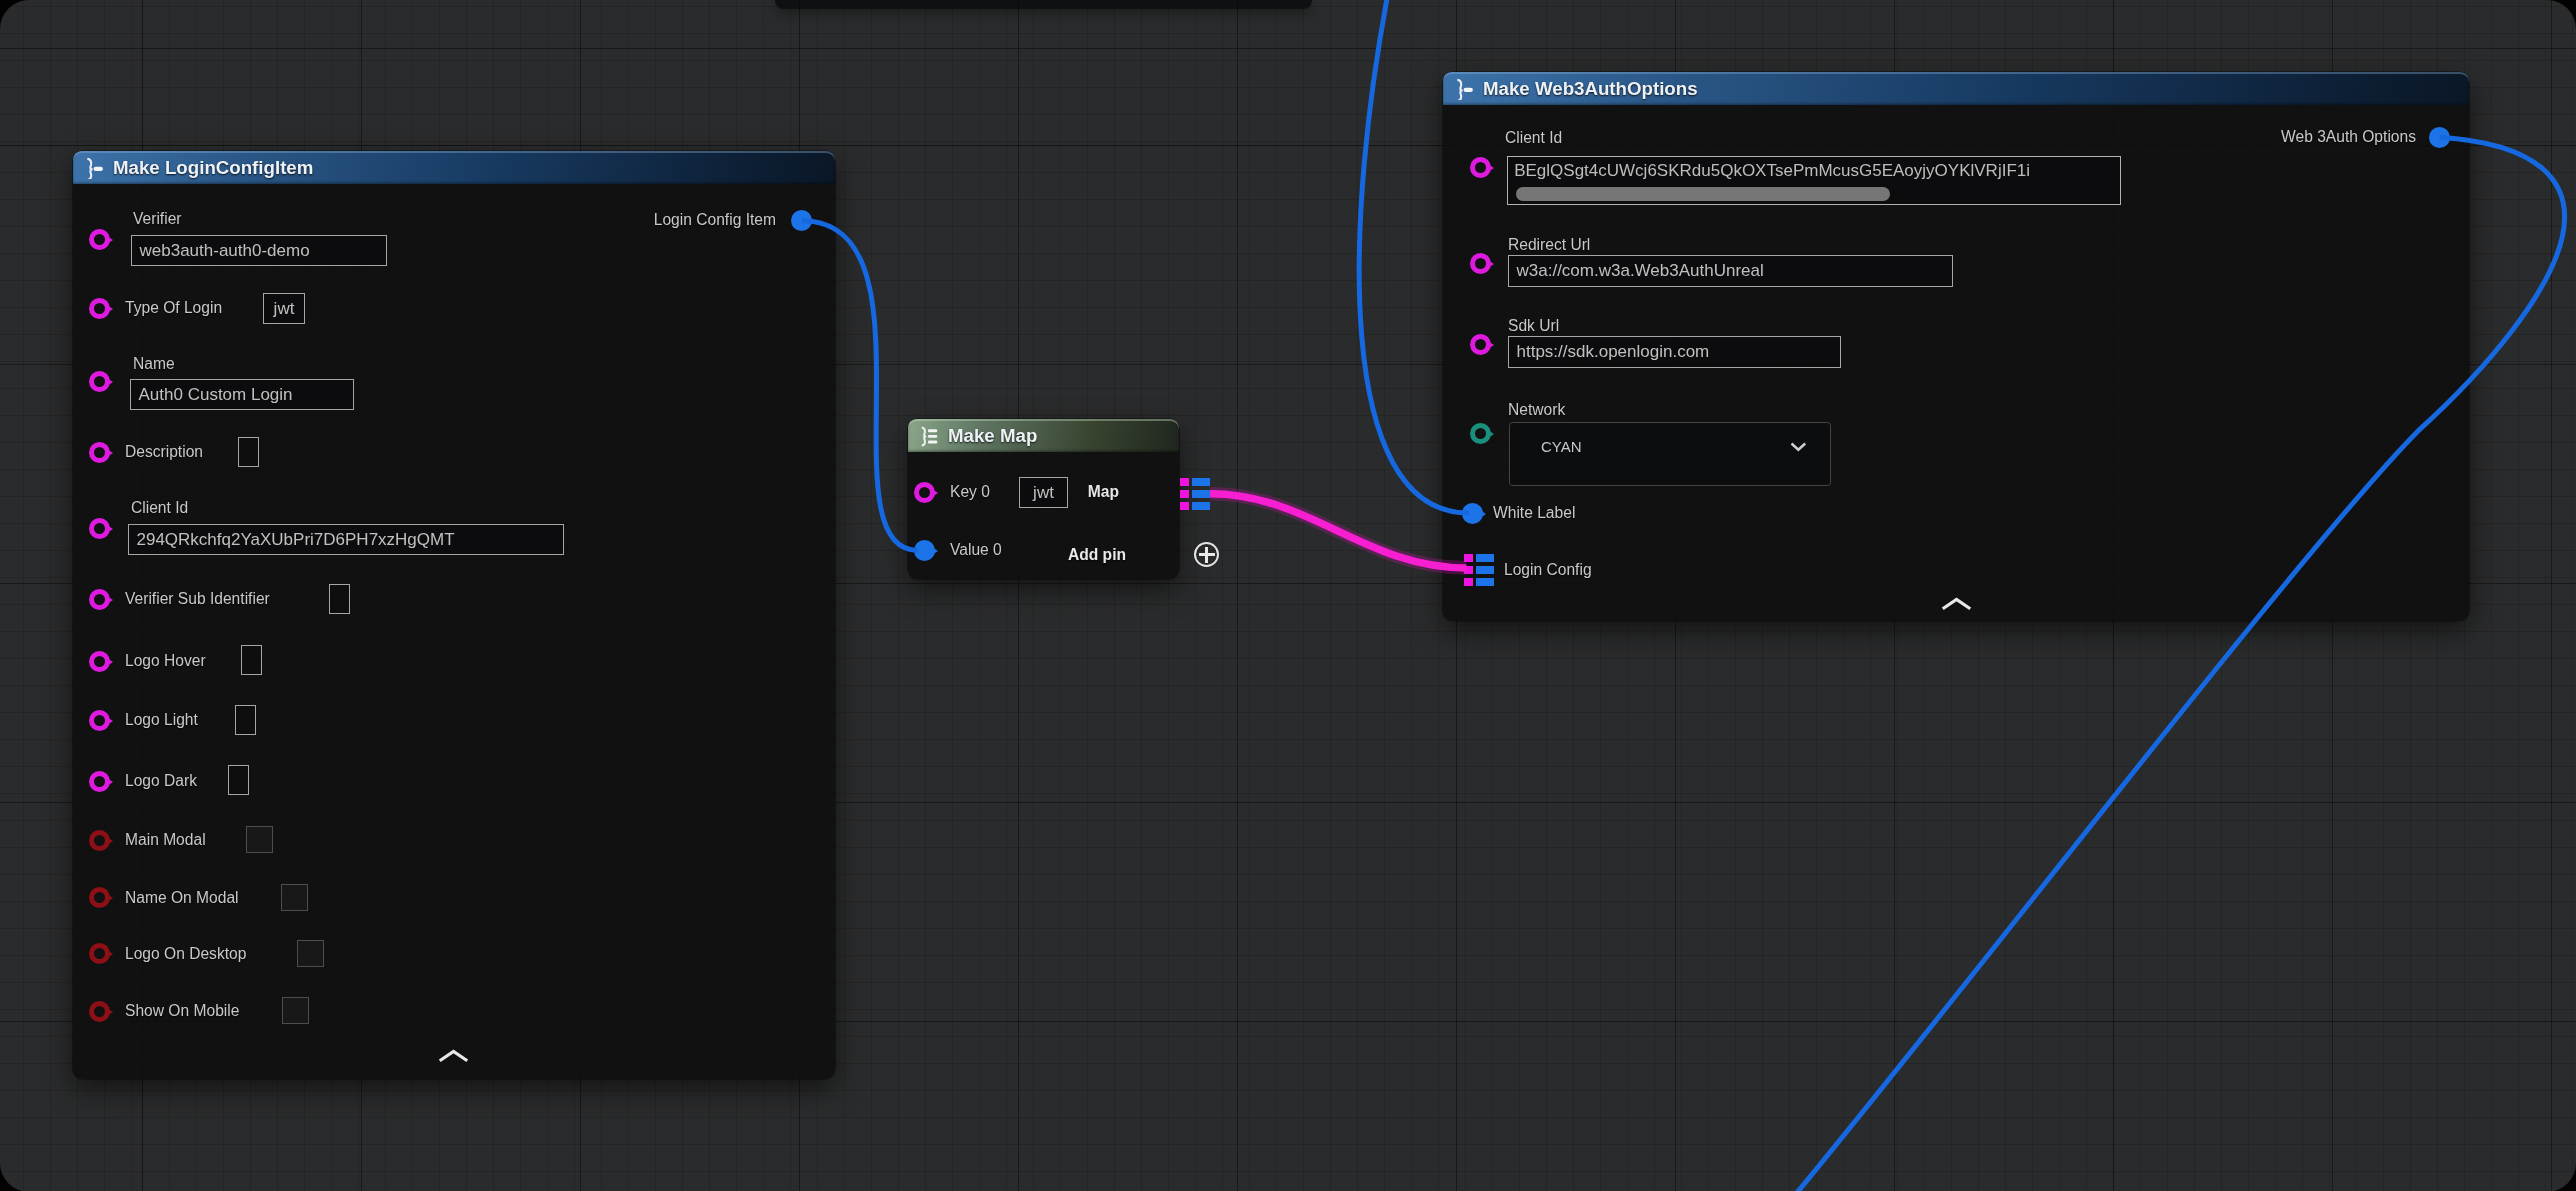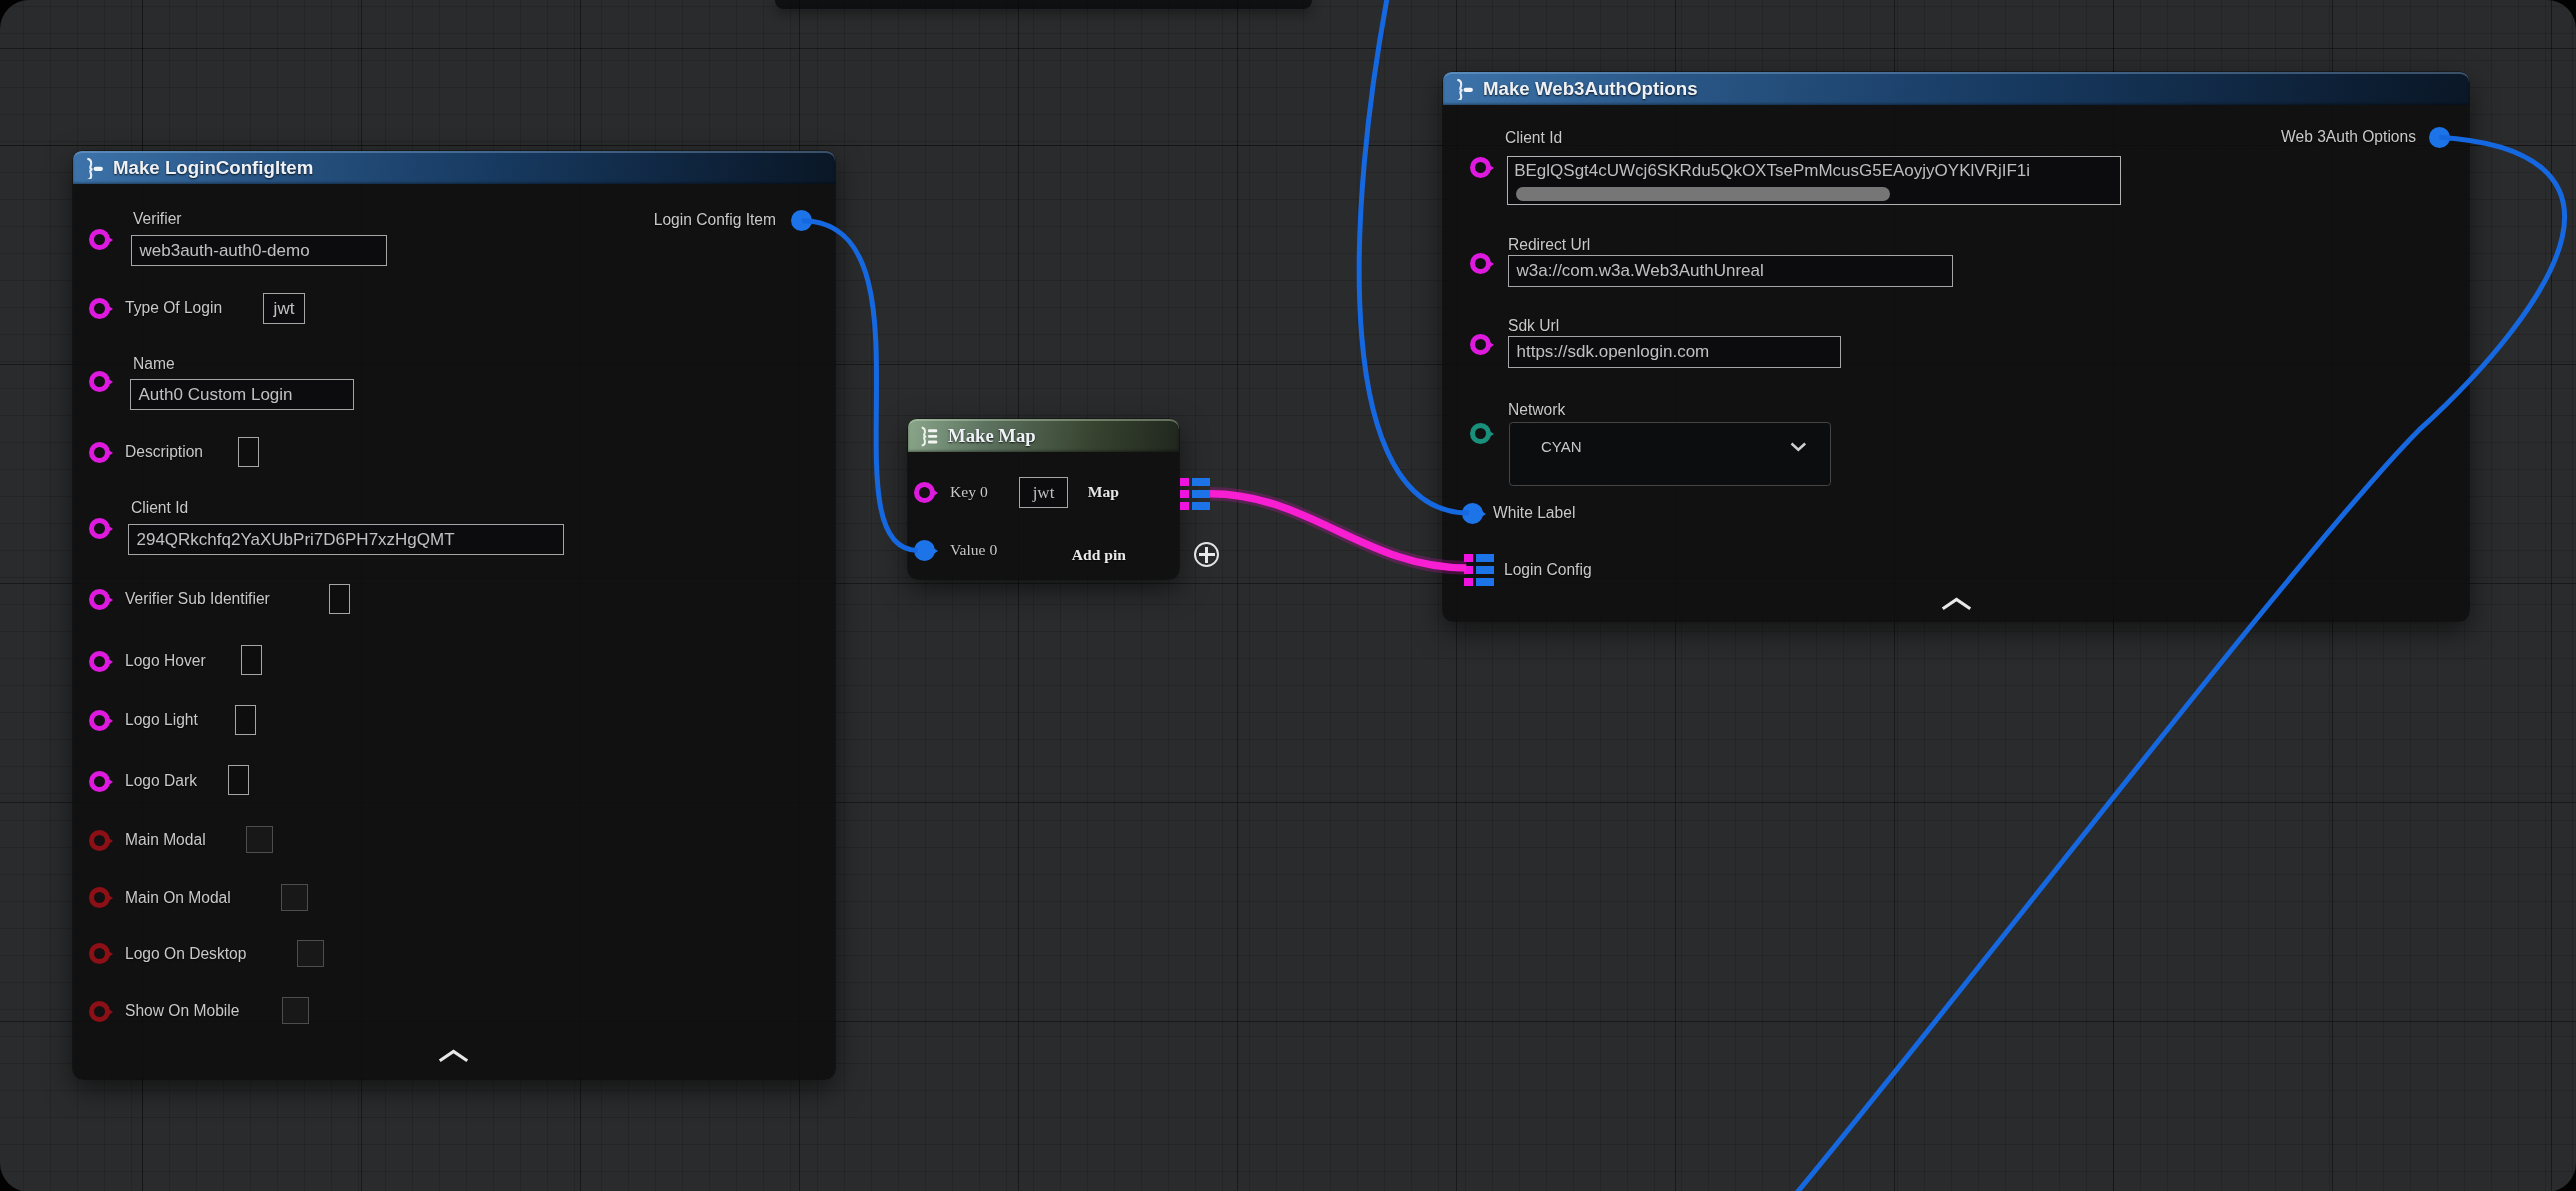--- a/index.html
+++ b/index.html
@@ -120,37 +120,37 @@
 
       <span class="pin pink" style="left:16px;top:620px;"></span>
       <span class="lbl" style="left:52px;top:621px;">Logo Dark</span>
       <div class="mini-box" style="left:155px;top:614px;"></div>
 
       <span class="pin red" style="left:16px;top:679px;"></span>
       <span class="lbl" style="left:52px;top:680px;">Main Modal</span>
       <div class="checkbox" style="left:173px;top:675px;"></div>
 
       <span class="pin red" style="left:16px;top:736px;"></span>
-      <span class="lbl" style="left:52px;top:738px;">Main On Modal</span>
+      <span class="lbl" style="left:52px;top:738px;">Name On Modal</span>
       <div class="checkbox" style="left:208px;top:733px;"></div>
 
       <span class="pin red" style="left:16px;top:792px;"></span>
       <span class="lbl" style="left:52px;top:794px;">Logo On Desktop</span>
       <div class="checkbox" style="left:224px;top:789px;"></div>
 
       <span class="pin red" style="left:16px;top:850px;"></span>
       <span class="lbl" style="left:52px;top:851px;">Show On Mobile</span>
       <div class="checkbox" style="left:209px;top:846px;"></div>
 
       <svg class="chev" style="left:363px;top:896px;" width="35" height="17.5" viewBox="0 0 56 28">
         <polyline points="6,22 28,7 50,22" fill="none" stroke="#e8e8e8" stroke-width="5"></polyline>
       </svg>
     </div>
 
-    <div class="node" style="left:908px;top:419px;width:271px;height:160px;font-family:Liberation Serif, serif;">
+    <div class="node" style="left:908px;top:419px;width:271px;height:160px;">
       <div class="node-header hdr-green">
         <svg class="hdr-icon" viewBox="0 0 36 36">
           <path d="M6 4 q6 1 5 8 l-1 3 q-1 3 3 3.5 q-4 0.5 -3 3.5 l1 3 q1 7 -5 8" fill="none" stroke="#eef2ee" stroke-width="3.2"></path>
           <rect x="16" y="7" width="15" height="4.6" rx="2" fill="#f2f5f2"></rect>
           <rect x="16" y="16" width="15" height="4.6" rx="2" fill="#f2f5f2"></rect>
           <rect x="16" y="25" width="15" height="4.6" rx="2" fill="#f2f5f2"></rect>
         </svg>
         <span class="node-title">Make Map</span>
       </div>
 

